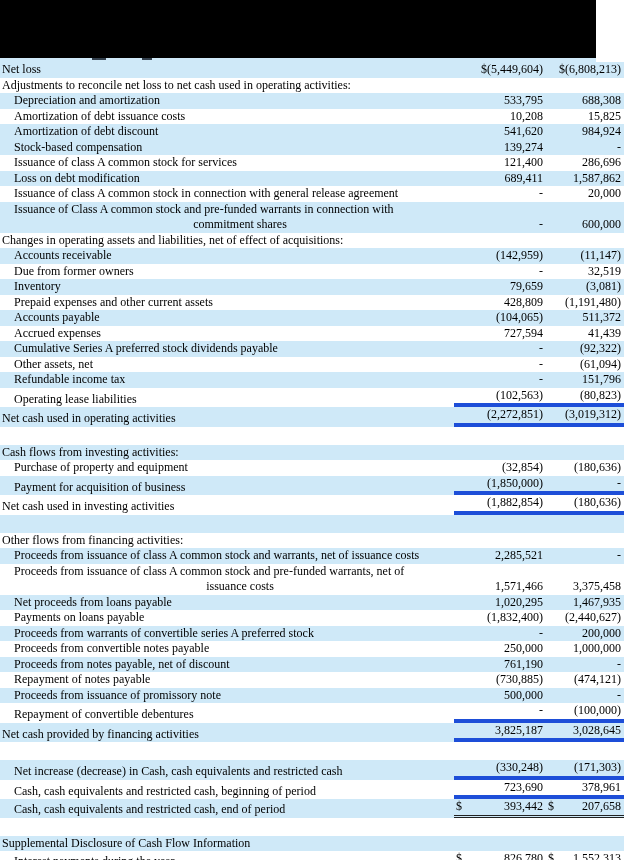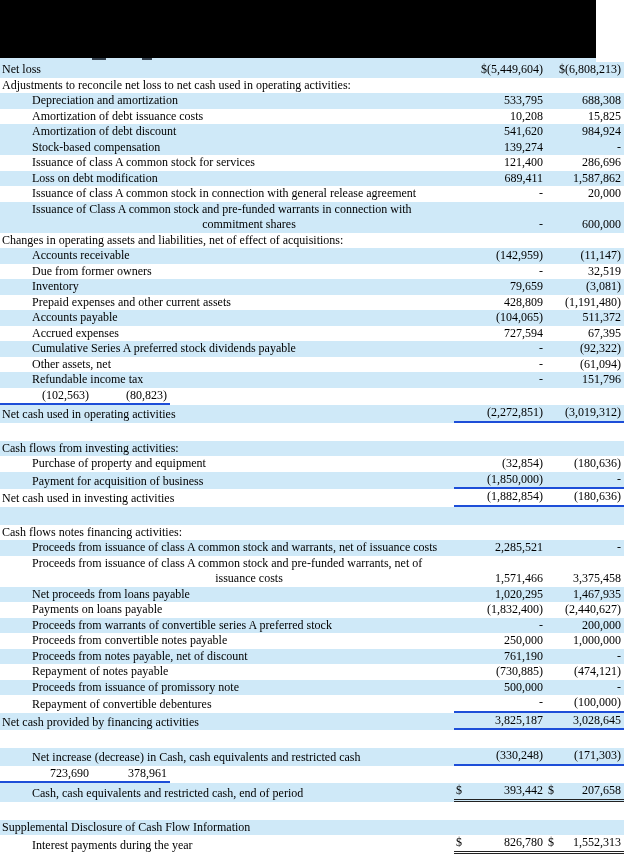--- a/index.html
+++ b/index.html
@@ -15,29 +15,29 @@
   .sliver .remnant { position:absolute; top:0; height:2px; background:#33404d; }
   .table { width:624px; }
   .row {
     display:flex; align-items:flex-end;
     min-height:15.5px; line-height:15.5px; font-size:12px;
     box-sizing:border-box;
   }
   .row.blue { background:#cfe9f8; }
   .row.blank { height:18px; }
   .lbl { flex:1; padding-left:2px; min-width:0; }
-  .lbl.ind1 { padding-left:32px; }
+  .lbl.ind1 { padding-left:14px; }
   .lbl.bold { font-weight:normal; }
   .lbl .cont { padding-left:12px;text-align:center; }
   .val {
     width:92px; text-align:right; padding:0 3px 0 2px;
     white-space:nowrap; box-sizing:border-box; align-self:flex-end;
   }
   .val.v2 { width:78px; }
-  .val.ul  { border-bottom:2px solid #1d4ed8; }
+  .val.ul  { border-bottom:4px solid #1d4ed8; }
   .val.udd { border-bottom:3px double #222; }
   .val.money { display:flex; justify-content:space-between; }
 </style>
 </head>
 <body>
 
 <div class="page">
   <div class="redaction top"></div>
   <div class="sliver">
     <span class="remnant" style="left:92px; width:14px;"></span>
@@ -120,38 +120,39 @@
         <div class="val v2">(1,191,480)</div>
       </div>
       <div class="row blue">
         <div class="lbl ind1"><span>Accounts payable</span></div>
         <div class="val v1">(104,065)</div>
         <div class="val v2">511,372</div>
       </div>
       <div class="row">
         <div class="lbl ind1"><span>Accrued expenses</span></div>
         <div class="val v1">727,594</div>
-        <div class="val v2">67,395</div>
+        <div class="val v2">41,439</div>
       </div>
       <div class="row blue">
         <div class="lbl ind1"><span>Cumulative Series A preferred stock dividends payable</span></div>
         <div class="val v1">-</div>
         <div class="val v2">(92,322)</div>
       </div>
       <div class="row">
         <div class="lbl ind1"><span>Other assets, net</span></div>
         <div class="val v1">-</div>
         <div class="val v2">(61,094)</div>
       </div>
       <div class="row blue">
         <div class="lbl ind1"><span>Refundable income tax</span></div>
         <div class="val v1">-</div>
         <div class="val v2">151,796</div>
       </div>
       <div class="row">
+        <div class="lbl ind1"><span>Operating lease liabilities</span></div>
         <div class="val v1 ul">(102,563)</div>
         <div class="val v2 ul">(80,823)</div>
       </div>
       <div class="row blue">
         <div class="lbl"><span>Net cash used in operating activities</span></div>
         <div class="val v1 ul">(2,272,851)</div>
         <div class="val v2 ul">(3,019,312)</div>
       </div>
       <div class="row blank"></div>
       <div class="row blue">
@@ -169,21 +170,21 @@
         <div class="val v1 ul">(1,850,000)</div>
         <div class="val v2 ul">-</div>
       </div>
       <div class="row">
         <div class="lbl"><span>Net cash used in investing activities</span></div>
         <div class="val v1 ul">(1,882,854)</div>
         <div class="val v2 ul">(180,636)</div>
       </div>
       <div class="row blue blank"></div>
       <div class="row">
-        <div class="lbl bold"><span>Cash flows notes financing activities:</span></div>
+        <div class="lbl bold"><span>Other flows from financing activities:</span></div>
         <div class="val v1"></div>
         <div class="val v2"></div>
       </div>
       <div class="row blue">
         <div class="lbl ind1"><span>Proceeds from issuance of class A common stock and warrants, net of issuance costs</span></div>
         <div class="val v1">2,285,521</div>
         <div class="val v2">-</div>
       </div>
       <div class="row">
         <div class="lbl ind1"><span>Proceeds from issuance of class A common stock and pre-funded warrants, net of</span><div class="cont">issuance costs</div></div>
@@ -235,20 +236,21 @@
         <div class="val v1 ul">3,825,187</div>
         <div class="val v2 ul">3,028,645</div>
       </div>
       <div class="row blank"></div>
       <div class="row blue">
         <div class="lbl ind1"><span>Net increase (decrease) in Cash, cash equivalents and restricted cash</span></div>
         <div class="val v1 ul">(330,248)</div>
         <div class="val v2 ul">(171,303)</div>
       </div>
       <div class="row">
+        <div class="lbl ind1"><span>Cash, cash equivalents and restricted cash, beginning of period</span></div>
         <div class="val v1 ul">723,690</div>
         <div class="val v2 ul">378,961</div>
       </div>
       <div class="row blue">
         <div class="lbl ind1"><span>Cash, cash equivalents and restricted cash, end of period</span></div>
         <div class="val v1 udd money">
           <span>$</span>
           <span>393,442</span>
         </div>
         <div class="val v2 udd money">

